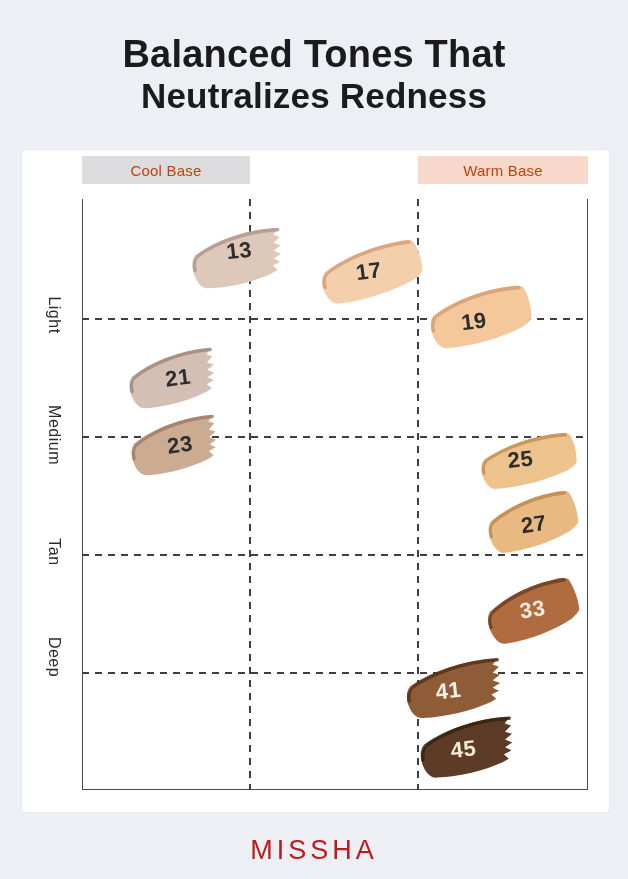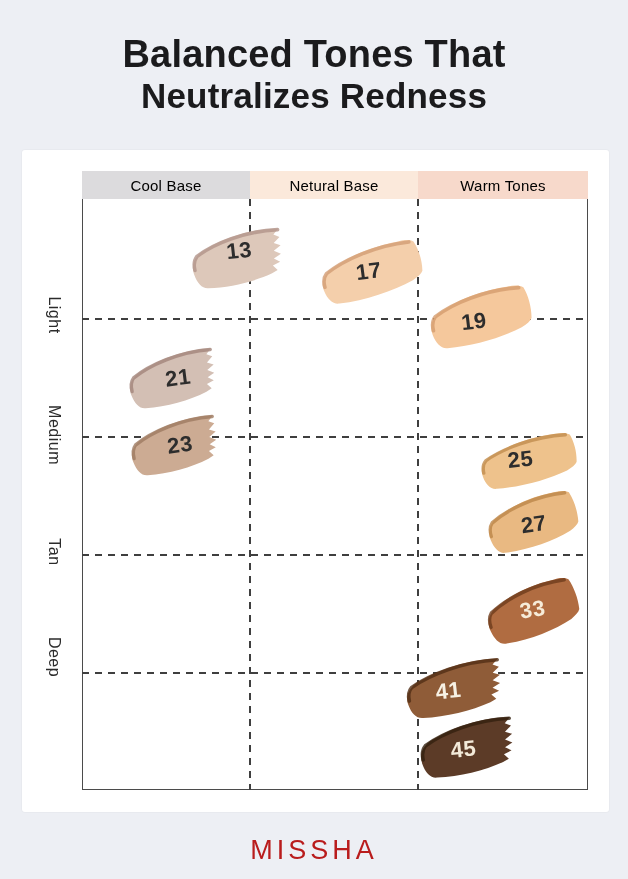--- a/index.html
+++ b/index.html
@@ -16,23 +16,23 @@
   .title .t1 { display:block; font-size:38px; font-weight:600; letter-spacing:0.2px; }
   .title .t2 { display:block; font-size:35px; font-weight:800; letter-spacing:0.2px; }
   
   .card {
     position:absolute; left:22px; top:150px; width:587px; height:662px;
     background:#ffffff; border-radius:3px;
     box-shadow:0 0 0 1px rgba(0,0,0,0.02);
   }
   
   .col-head {
-    position:absolute; top:171px; height:28px;
+    position:absolute; top:156px; height:28px;
     display:flex; align-items:center; justify-content:center;
-    font-size:15px; color:#000000; letter-spacing:0.2px;
+    font-size:15px; color:#c2410c; letter-spacing:0.2px;
   }
   .col-head.c0 { left:82px;  width:168px; }
   .col-head.c1 { left:250px; width:168px; }
   .col-head.c2 { left:418px; width:170px; }
   
   .frame {
     position:absolute; left:82px; top:199px; width:506px; height:591px;
     border-left:1.5px solid #4b4b4b;
     border-right:1.5px solid #4b4b4b;
     border-bottom:1.5px solid #4b4b4b;
@@ -84,22 +84,21 @@
 <div class="page" style="background: rgb(237, 239, 244);">
 
   <h1 class="title" style="color: rgb(27, 27, 29);">
     <span class="t1">Balanced Tones That</span>
     <span class="t2">Neutralizes Redness</span>
   </h1>
 
   <div class="card" style="background: rgb(255, 255, 255);"></div>
 
   <div class="col-head c0" style="background: rgb(220, 219, 221);">Cool Base</div>
-  <div class="col-head c1" style="background: rgb(251, 233, 219);">Netural Base</div>
-  <div class="col-head c2" style="background: rgb(247, 217, 203);">Warm Tones</div>
+  <div class="col-head c2" style="background: rgb(247, 217, 203);">Warm Base</div>
 
   <div class="frame"></div>
   <div class="vsep v0"></div>
   <div class="vsep v1"></div>
   <div class="hline h0"></div>
   <div class="hline h1"></div>
   <div class="hline h2"></div>
   <div class="hline h3"></div>
 
   <div class="row-label r0">Light</div>

